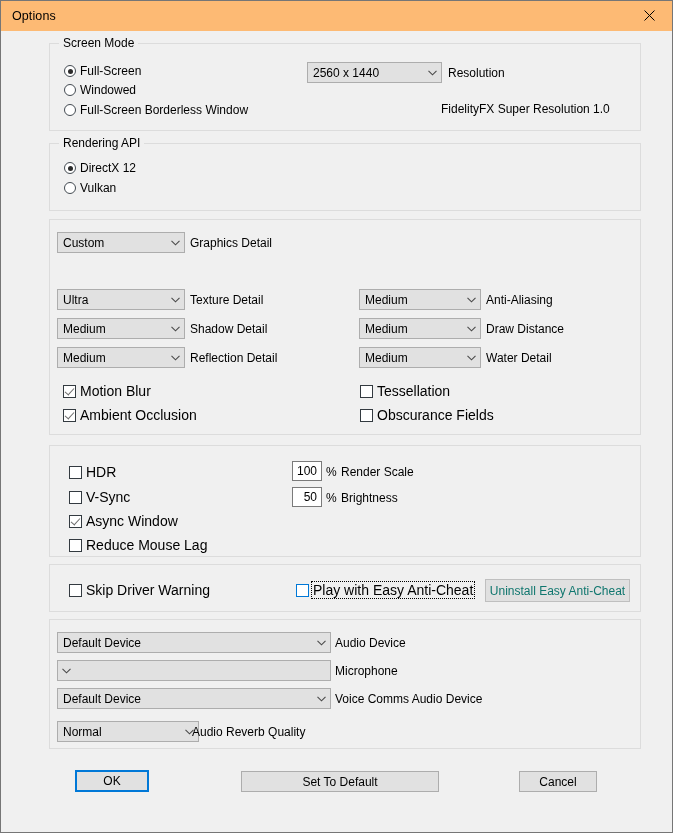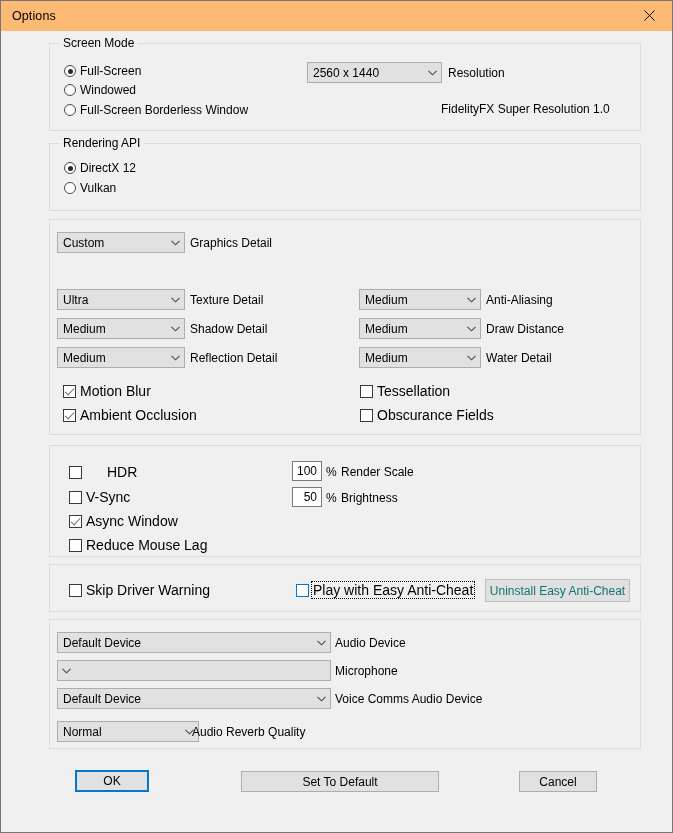--- a/index.html
+++ b/index.html
@@ -355,21 +355,21 @@
       <span class="check-mark"></span>
       <span class="check-label">Tessellation</span>
     </div>
     <div class="check-row" style="left:359px; top:376px;">
       <span class="check-mark"></span>
       <span class="check-label">Obscurance Fields</span>
     </div>
 
     <div class="groupbox" style="left:48px; top:414px; width:592px; height:112px;"></div>
 
-    <div class="check-row" style="left:68px; top:433px;gap:21px;">
+    <div class="check-row" style="left:68px; top:433px;">
       <span class="check-mark"></span>
       <span class="check-label">HDR</span>
     </div>
     <div class="check-row" style="left:68px; top:458px;">
       <span class="check-mark"></span>
       <span class="check-label">V-Sync</span>
     </div>
     <div class="check-row" style="left:68px; top:482px;">
       <span class="check-mark on"></span>
       <span class="check-label">Async Window</span>

